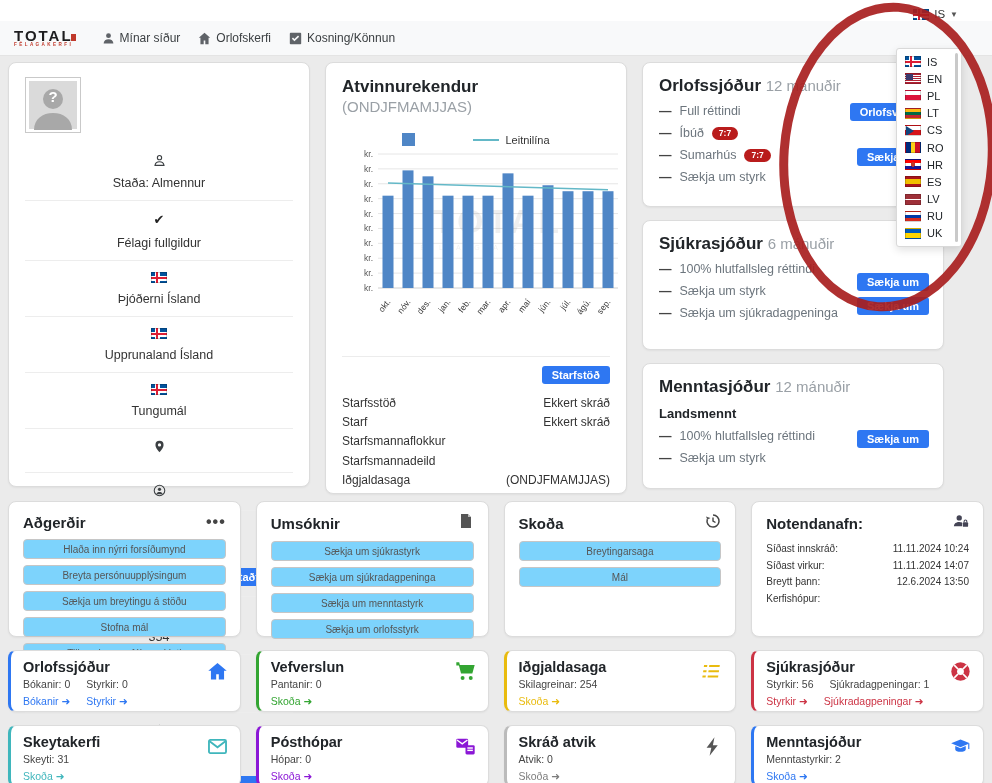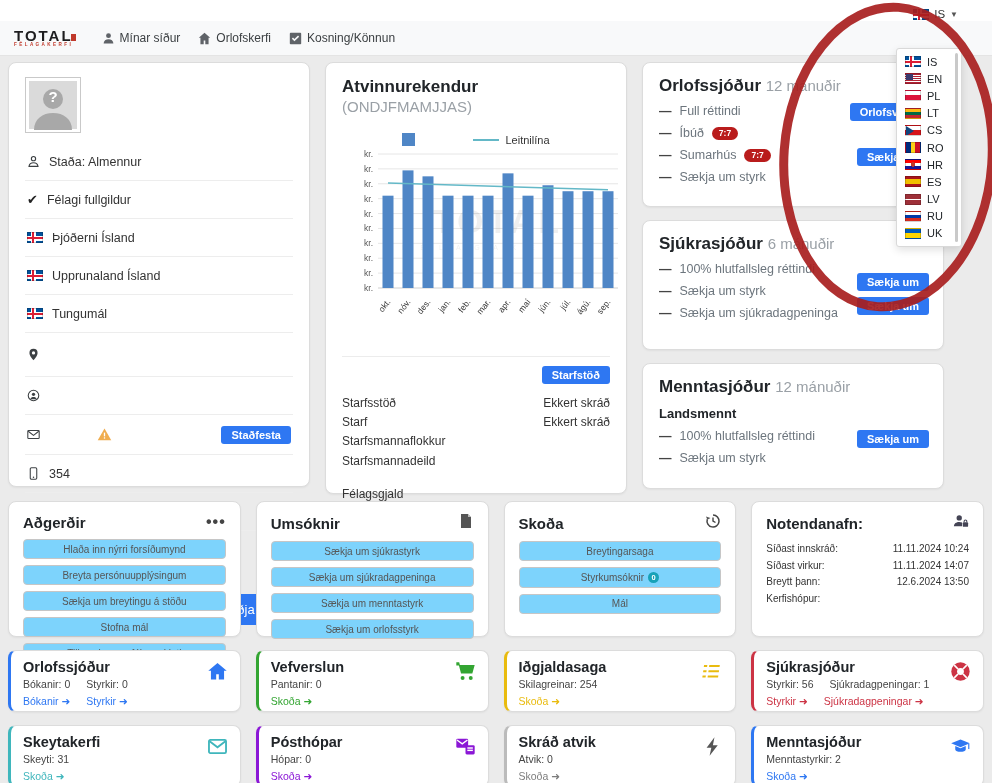--- a/index.html
+++ b/index.html
@@ -39,21 +39,21 @@
   .lang-item{display:flex;align-items:center;gap:6px;font-size:11px;color:#212529;padding:2.6px 2px;cursor:pointer;}
   .lang-scrollbar{position:absolute;right:3px;top:4px;bottom:4px;width:3px;background:#c9c9c9;border-radius:2px;}
   
   .card{background:#fff;border:1px solid #dcdcdc;border-radius:8px;box-shadow:0 1px 2px rgba(0,0,0,.05);box-sizing:border-box;}
   .top-area{position:absolute;left:8px;top:62px;width:976px;display:flex;gap:15px;}
   
   .profile-card{width:302px;height:425px;padding:14px 16px;position:relative;}
   .avatar{width:54px;height:54px;background:#dadada;border:1px solid #c9c9c9;box-shadow:0 0 0 3px #fff inset;position:relative;}
   .avatar svg{position:absolute;left:4px;top:6px;width:46px;height:46px;fill:#a8a8a8;}
   .avatar .qmark{position:absolute;left:0;right:0;top:10px;text-align:center;font-size:15px;font-weight:700;color:#fff;}
-  .p-row{display:flex;align-items:center;gap:9px;padding:10.5px 2px;border-bottom:1px solid #ededed;font-size:12.5px;color:#333;min-height:16px;}
+  .p-row{display:flex;align-items:center;gap:9px;padding:10.5px 2px;border-bottom:1px solid #ededed;font-size:12.5px;color:#333;min-height:16px;flex-direction:column;}
   .p-row svg{width:13px;height:13px;fill:#3c4043;flex:0 0 auto;}
   .btn-blue{background:#2e77f2;color:#fff;border:none;border-radius:3px;font-size:11px;font-weight:700;padding:3px 10px;cursor:pointer;font-family:inherit;}
   .send-btn{display:flex;align-items:center;gap:7px;margin:26px auto 0;background:#2e77f2;color:#fff;border:none;border-radius:4px;font-size:13px;padding:8px 16px;cursor:pointer;font-family:inherit;}
   .send-btn svg{width:13px;height:13px;fill:#fff;}
   
   .emp-card{width:302px;height:432px;padding:14px 16px;position:relative;}
   .emp-title{font-size:17px;font-weight:700;color:#212529;}
   .emp-title .suffix{font-weight:400;color:#9aa0a6;font-size:15px;}
   .legend{display:flex;align-items:center;justify-content:center;gap:58px;margin-top:16px;}
   .legend-sq{width:13px;height:13px;background:#4f86c6;}
@@ -353,24 +353,20 @@
             <span>Ekkert skráð</span>
           </div>
         <div class="info-row">
             <span>Starfsmannaflokkur</span>
             <span></span>
           </div>
         <div class="info-row">
             <span>Starfsmannadeild</span>
             <span></span>
           </div>
-        <div class="info-row gap-top">
-            <span>Félagsgjald</span>
-            <span></span>
-          </div>
         <div class="info-row">
             <span>Iðgjaldasaga</span>
             <span>(ONDJFMAMJJAS)</span>
           </div>
       </div>
     </div>
 
     <div class="right-col">
       <div class="card fund-card orlof-card">
         <div class="fund-title"><span>Orlofssjóður</span> <span class="period">12 mánuðir</span></div>
@@ -464,21 +460,20 @@
           <span class="action-title">Skoða</span>
           <span class="action-icon">
             <svg viewBox="0 0 16 16">
                 <path d="M8 2a6 6 0 1 1-5.7 4.2" fill="none" stroke="#444" stroke-width="1.5"></path>
                 <path d="M1 3.5 2.3 6.8 5.5 5z"></path>
                 <path d="M8 4.5V8l2.5 1.5" fill="none" stroke="#444" stroke-width="1.4"></path>
               </svg>
           </span>
         </div>
         <button class="outline-btn">Breytingarsaga</button>
-        <button class="outline-btn"><span>Styrkumsóknir</span><span class="mini-badge">0</span></button>
         <button class="outline-btn">Mál</button>
       </div>
 
       <div class="card action-card">
         <div class="action-head">
           <span class="action-title">Notendanafn:</span>
           <span class="action-icon">
             <svg viewBox="0 0 18 16">
                 <circle cx="7" cy="4.5" r="3" fill="#445"></circle>
                 <path d="M1 14c0-3.3 2.7-5 6-5 1.2 0 2.3.2 3.2.7V14z" fill="#445"></path>

